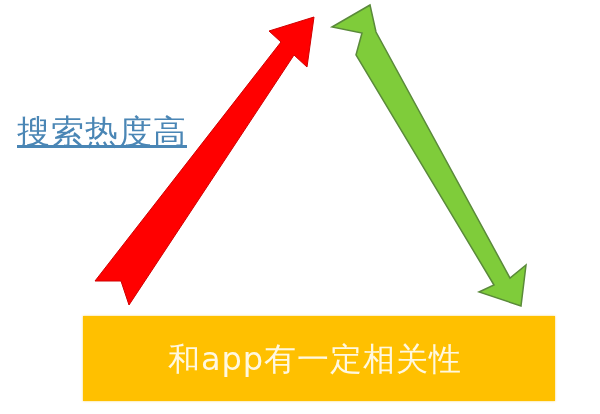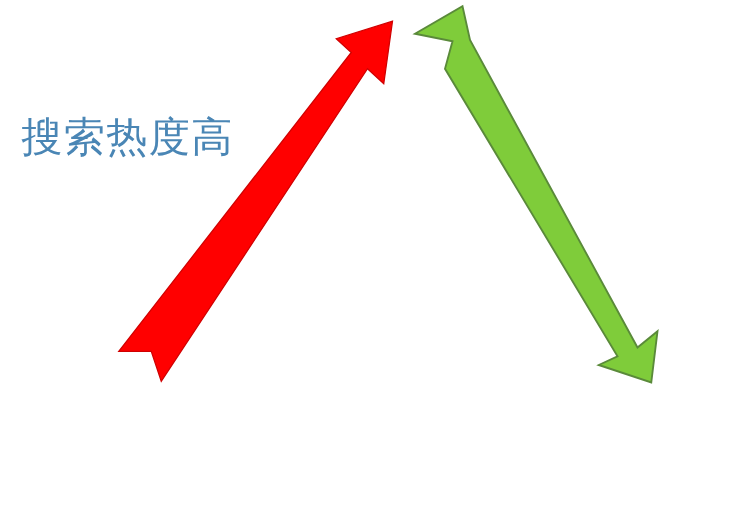--- a/index.html
+++ b/index.html
@@ -25,21 +25,22 @@
     .label {
       position: absolute;
       font-size: 33px;
       line-height: 40px;
       letter-spacing: 1px;
       white-space: nowrap;
       color: #4a86b5;
     }
     .label-left {
       left: 17px;
-      top: 90px;
+      top: 112px;
+      text-decoration: underline;
     }
     .label-right {
       left: 437px;
       top: 102px;
     }
     .base-box {
       position: absolute;
       left: 83px;
       top: 316px;
       width: 472px;
@@ -71,14 +72,17 @@
     </g>
 
     <g>
       <polygon points="370,5 376,32 510,278 526,265 521,306 479,292 494,285 356,55 362,33 332,27" fill="#7fcc3a" stroke="#5a8a3a" stroke-width="1.5" stroke-linejoin="miter"></polygon>
     </g>
   </svg>
 
   <div class="label label-left">搜索热度高</div>
 
 
+  <div class="base-box">
+    <span class="base-text">和app有一定相关性</span>
+  </div>
 
 </div>
 
 </body></html>

